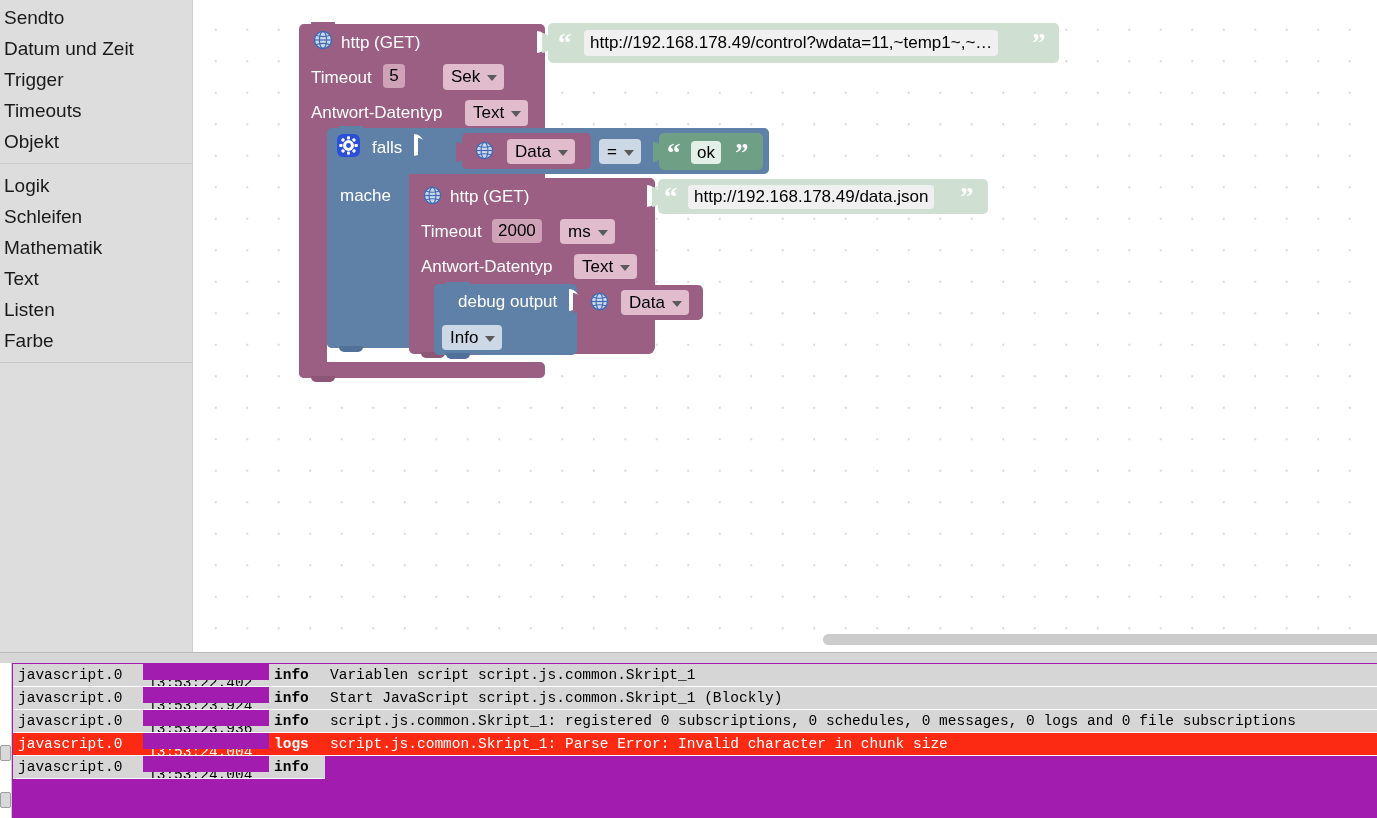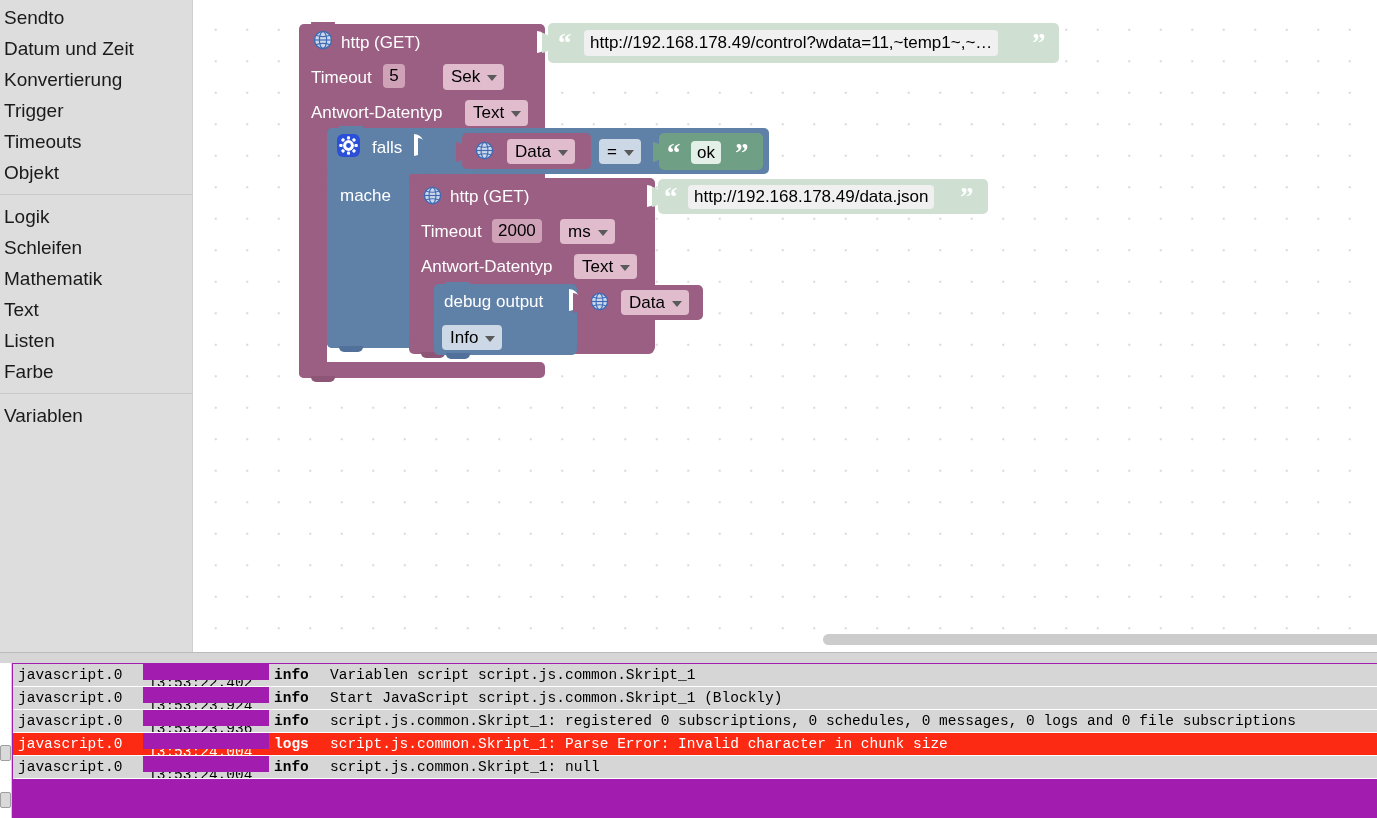--- a/index.html
+++ b/index.html
@@ -232,37 +232,35 @@
 </style>
 </head>
 <body>
 
 <div id="app">
 
   <div id="toolbox">
 
     <div class="tb-item">Sendto</div>
     <div class="tb-item">Datum und Zeit</div>
-    <div class="tb-item">Konvertierung</div>
     <div class="tb-item">Trigger</div>
     <div class="tb-item">Timeouts</div>
     <div class="tb-item">Objekt</div>
 
     <div class="tb-sep"></div>
 
     <div class="tb-item">Logik</div>
     <div class="tb-item">Schleifen</div>
     <div class="tb-item">Mathematik</div>
     <div class="tb-item">Text</div>
     <div class="tb-item">Listen</div>
     <div class="tb-item">Farbe</div>
 
     <div class="tb-sep"></div>
 
-    <div class="tb-item">Variablen</div>
   </div>
 
   <div id="workspace">
 
     <div class="blk">
 
       <div class="blk-body purple" style="left:105px; top:24px; width:246px; height:176px;"></div>
 
       <div class="notch purple" style="left:117px; top:22px;"></div>
 
@@ -408,21 +406,21 @@
       <span class="quote" style="left:470px; top:184px; color:#ffffff;">“</span>
       <div class="field white" style="left:494px; top:185px; height:24px; justify-content:flex-start;">http://192.168.178.49/data.json</div>
       <span class="quote" style="left:766px; top:184px; color:#ffffff;">”</span>
     </div>
 
     <div class="blk">
       <div class="blk-body bluegry" style="left:240px; top:284px; width:143px; height:71px;"></div>
       <div class="notch bluegry" style="left:252px; top:282px;"></div>
       <div class="notch bluegry-d" style="left:252px; top:353px;"></div>
 
-      <div class="blk-label" style="left:250px; top:293px;">debug output</div>
+      <div class="blk-label" style="left:264px; top:293px;">debug output</div>
       <div class="dd on-blue" style="left:248px; top:325px; height:25px;">
         <span>Info</span>
         <span class="caret"></span>
       </div>
 
       <div class="socket" style="left:375px; top:289px; background:#ffffff;"></div>
 
       <div class="blk-body purple" style="left:385px; top:285px; width:124px; height:35px;"></div>
       <div class="plug purple" style="left:379px; top:293px;"></div>
       <span class="icon-globe" style="left:396px; top:292px;">
@@ -478,19 +476,18 @@
         <div class="log-src">javascript.0</div>
         <div class="log-time">13:53:24.004</div>
         <div class="log-sev">logs</div>
         <div class="log-msg">script.js.common.Skript_1: Parse Error: Invalid character in chunk size</div>
       </div>
 
       <div class="log-row">
         <div class="log-src">javascript.0</div>
         <div class="log-time">13:53:24.004</div>
         <div class="log-sev">info</div>
-        <div class="log-msg">script.js.common.Skript_1: null</div>
       </div>
 
     </div>
   </div>
 
 </div>
 
 </body></html>

